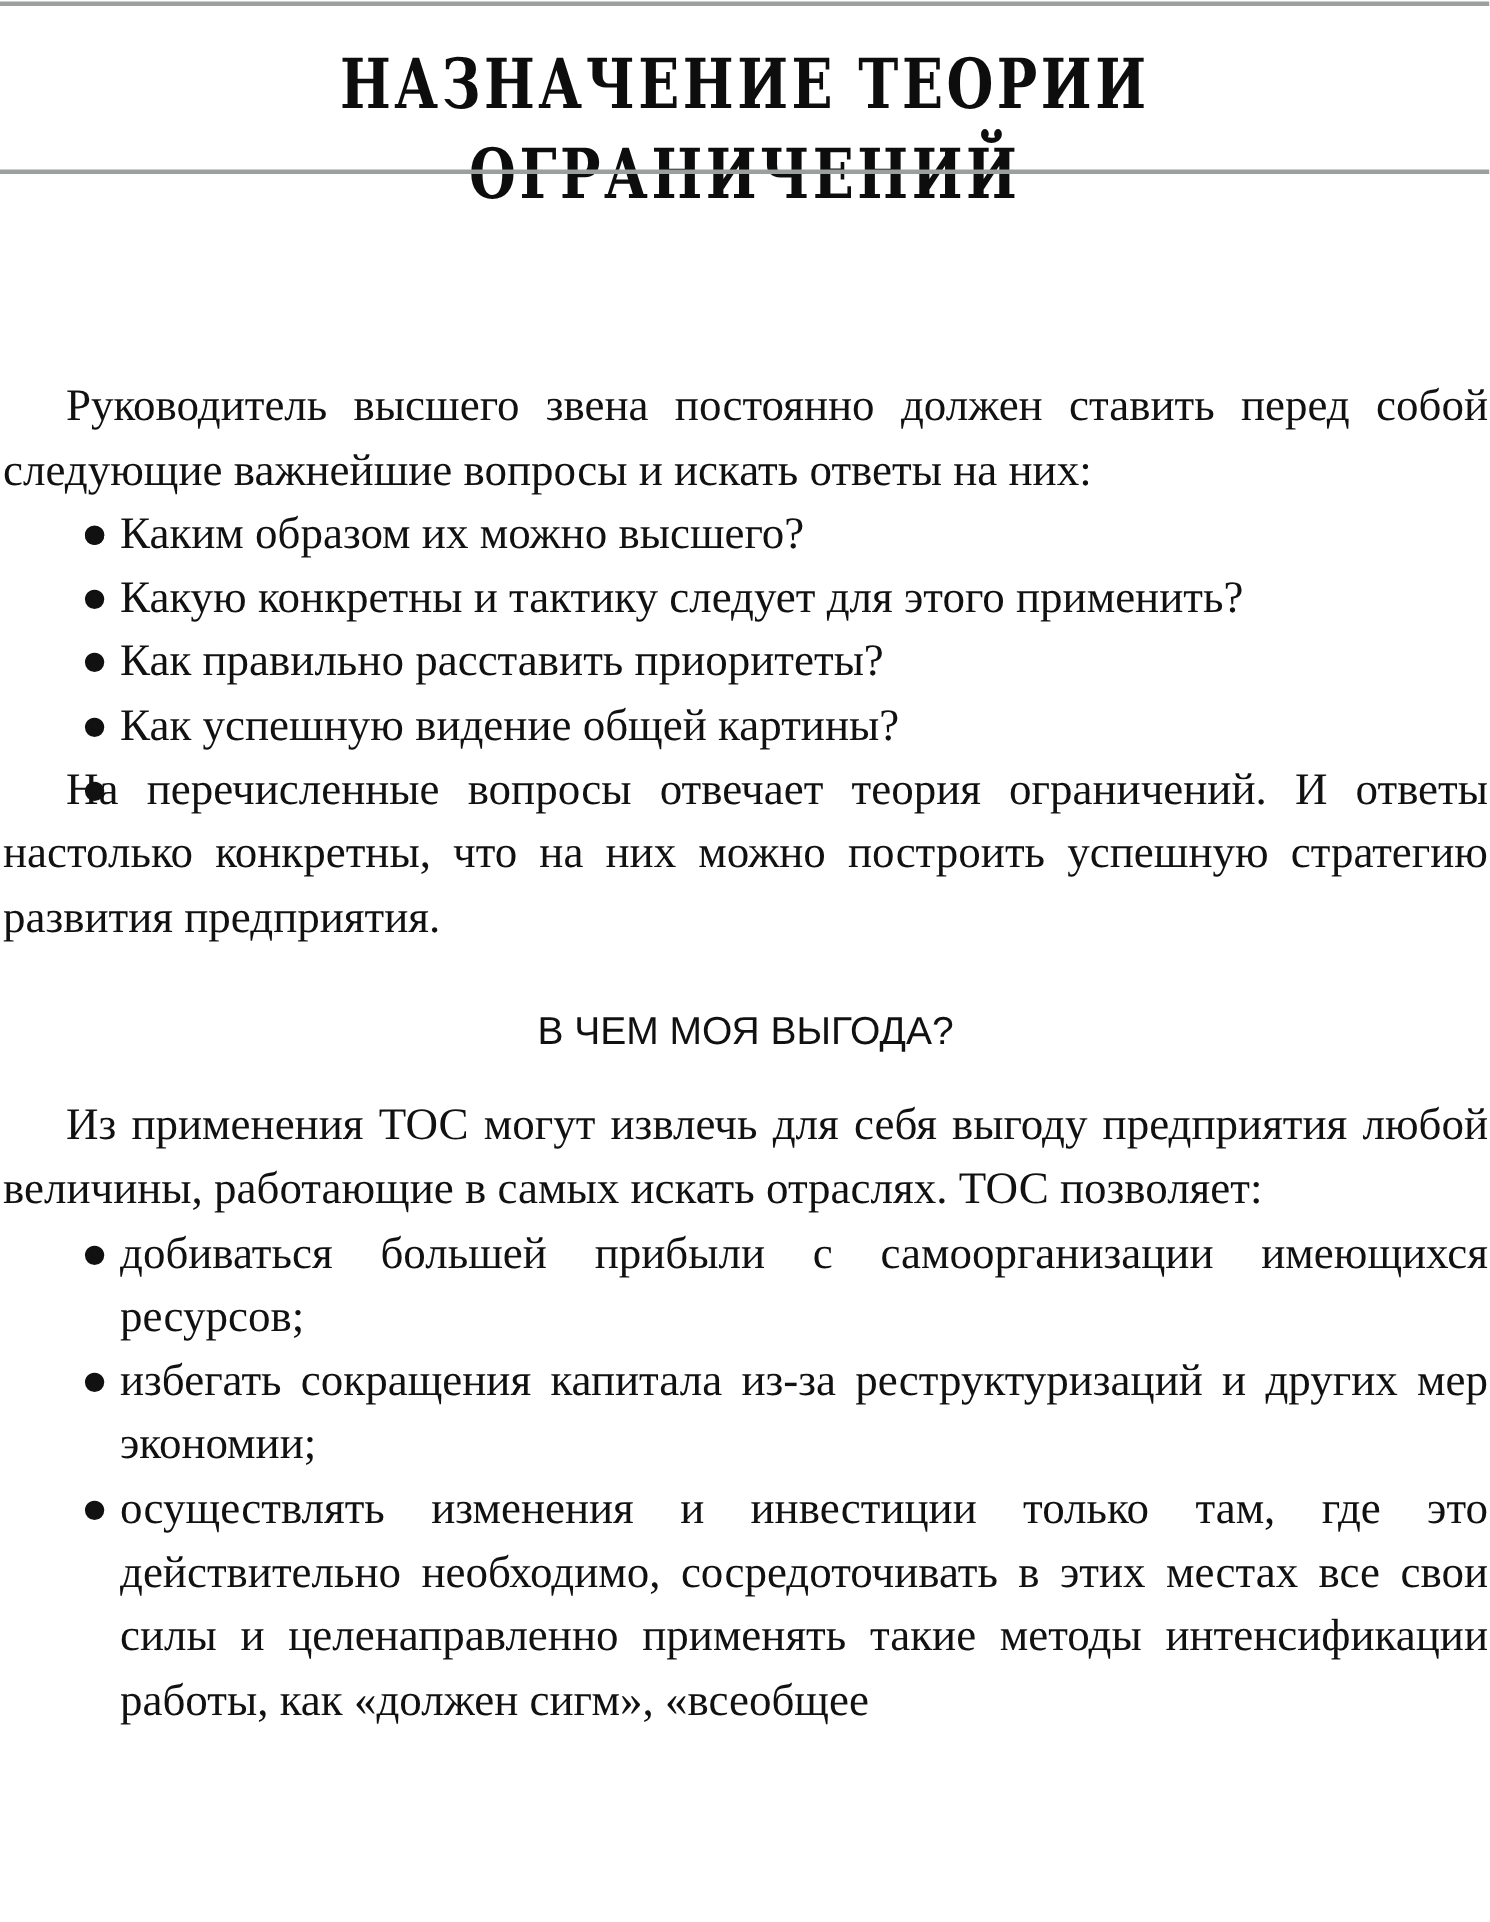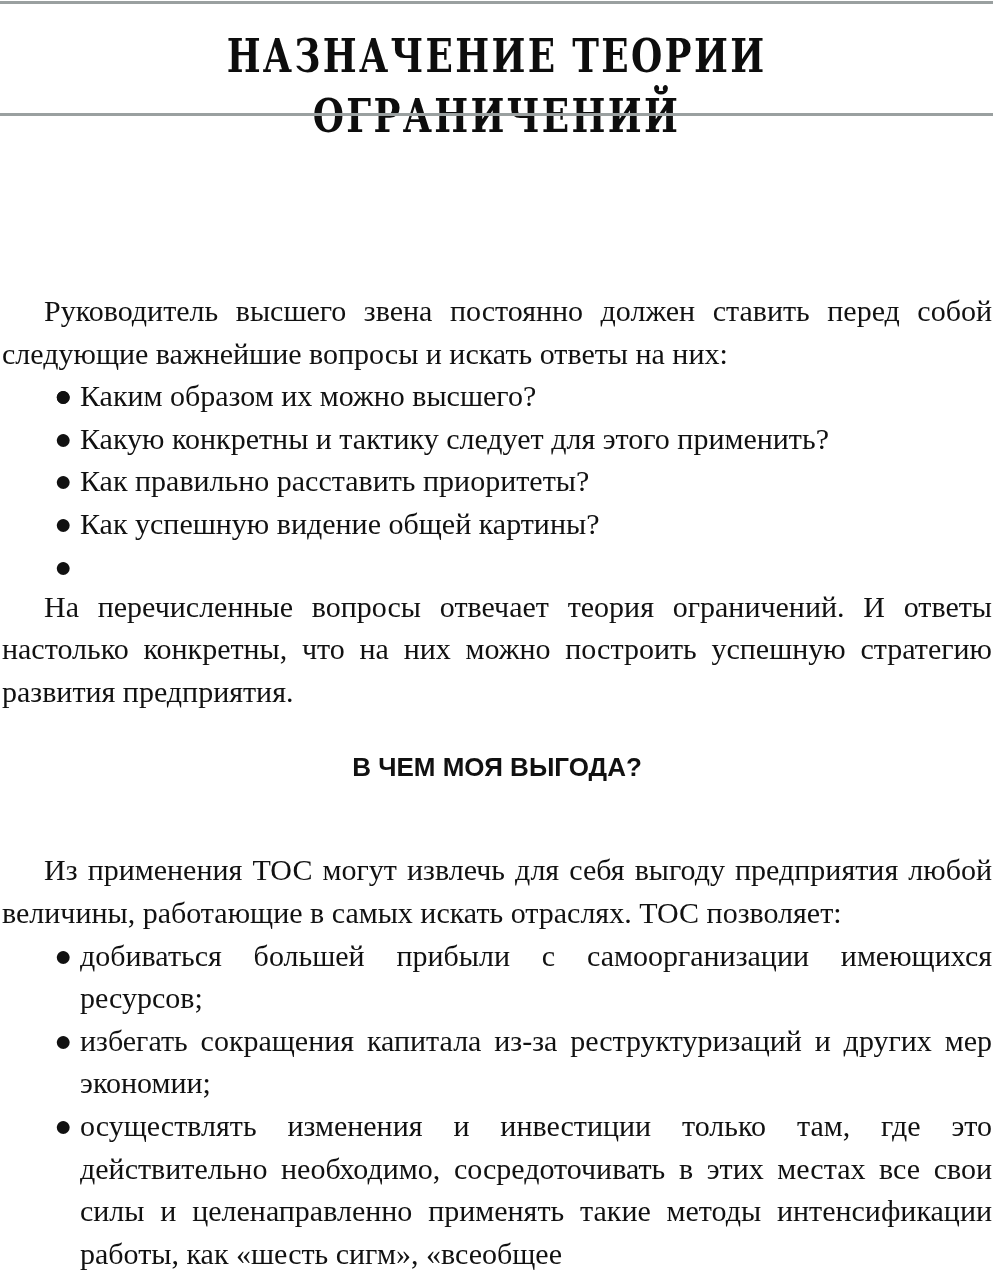--- a/index.html
+++ b/index.html
@@ -47,40 +47,40 @@
       font-family: "Liberation Serif", serif;
       font-size: 30px;
       line-height: 42.6px;
       color: #111111;
     }
     .para {
       margin: 0;
       text-align: justify;
       text-align-last: left;
     }
-    .para.indent { text-indent: 42px; margin-top: 40px; }
+    .para.indent { text-indent: 42px; }
     ul.bullets {
       list-style: none;
       margin: 0;
       padding: 0;
     }
     ul.bullets li {
       position: relative;
       padding-left: 78px;
       text-align: justify;
       text-align-last: left;
     }
     ul.bullets li .bullet {
       position: absolute;
       left: 52px;
       top: 0;
     }
     .subheading {
       font-family: "Liberation Sans", sans-serif;
-      font-weight: bold;
+      font-weight: normal;
       font-size: 26px;
       text-align: center;
       margin: 0;
       height: 84px;
       line-height: 84px;
       padding-top: 12px;
       box-sizing: content-box;
     }
   </style>
 </head>
@@ -129,17 +129,17 @@
     <li>
       <span class="bullet">●</span>
       <span>добиваться большей прибыли с самоорганизации имеющихся ресурсов;</span>
     </li>
     <li>
       <span class="bullet">●</span>
       <span>избегать сокращения капитала из-за реструктуризаций и других мер экономии;</span>
     </li>
     <li>
       <span class="bullet">●</span>
-      <span>осуществлять изменения и инвестиции только там, где это действительно необходимо, сосредоточивать в этих местах все свои силы и целенаправленно применять такие методы интенсификации работы, как «шесть сигм», «всеобщее</span>
+      <span>осуществлять изменения и инвестиции только там, где это действительно необходимо, сосредоточивать в этих местах все свои силы и целенаправленно применять такие методы интенсификации работы, как «должен сигм», «всеобщее</span>
     </li>
   </ul>
 
 </div>
 
 </body></html>

